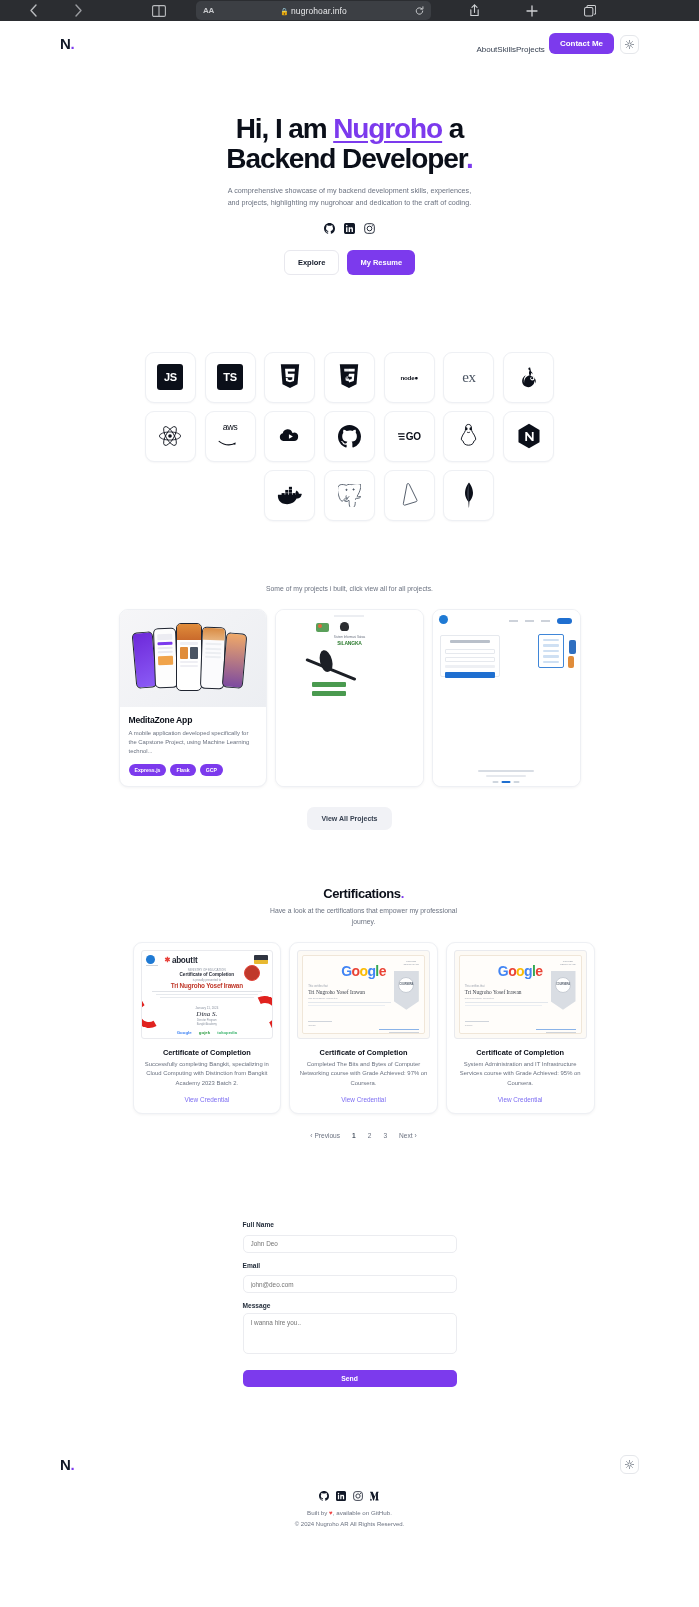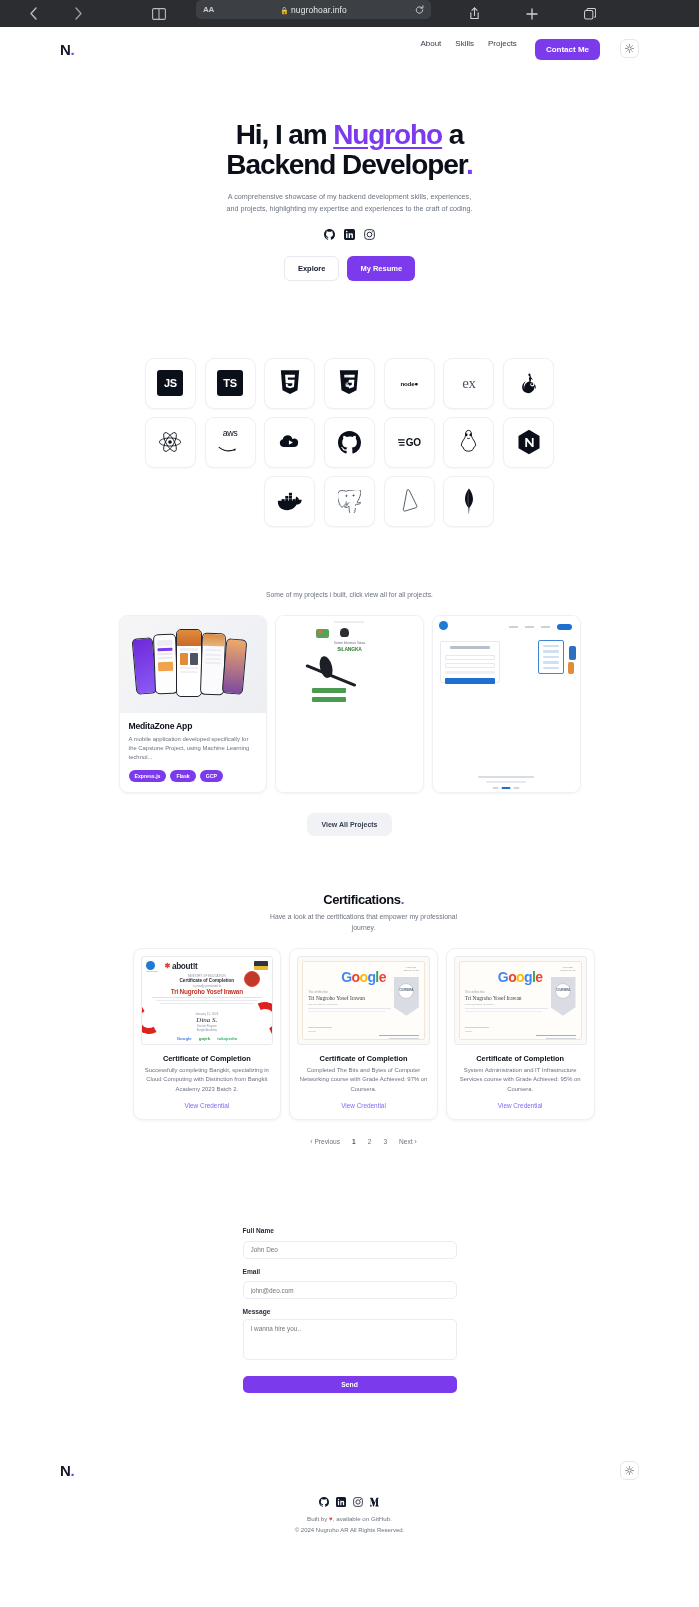--- a/index.html
+++ b/index.html
@@ -6,21 +6,21 @@
   html, body {
     width: 699px; height: 1607px;
     font-family: "Liberation Sans", sans-serif;
     background: #ffffff;
     overflow: hidden;
   }
   .page { width: 699px; height: 1607px; position: relative; background:#fff; }
 
   
   .browser-bar {
-    height: 27px; background: #2b2d31; display: flex; 
+    height: 21px; background: #2b2d31; display: flex; align-items: center;
     padding: 0 14px; gap: 0;
   }
   .bb-icon { color: #b9bbbe; display:flex; align-items:center; justify-content:center; }
   .nav-back { width: 38px; }
   .nav-fwd  { width: 52px; }
   .nav-book { width: 58px; margin-left: 26px;}
   .urlbar {
     flex: 0 0 235px; height: 19px; background: #3c3f44; border-radius: 5px;
     display: flex; align-items: center; padding: 0 7px; margin-left: 8px;
     position: relative;
@@ -35,21 +35,21 @@
   .bb-right { display:flex; align-items:center; margin-left: 14px; gap: 0;}
   .bb-right > div { width: 58px; display:flex; justify-content:center; }
 
   
   .site-header {
     height: 45px; display:flex; align-items:center;
     padding: 0 60px; background:#fff;
   }
   .logo { font-size: 15px; font-weight: 800; color:#111827; letter-spacing:-0.3px;}
   .logo .dot { color:#7c3aed; }
-  .nav { margin-left:auto; display:flex; align-items:flex-start; gap:14px; }
+  .nav { margin-left:auto; display:flex; align-items:flex-end; }
   .nav a {
     font-size: 8px; color:#374151; text-decoration:none; font-weight:500;
   }
   .btn-contact {
     background:#7c3aed; color:#fff; font-size:8px; font-weight:700;
     padding: 6px 11px; border-radius:6px; border:none; cursor:pointer;
     margin-left: 4px;
   }
   .theme-toggle {
     width:19px; height:19px; border:1px solid #e5e7eb; border-radius:6px;
@@ -293,21 +293,21 @@
           </svg>
       </div>
     </nav>
   </div>
 
   <section class="hero">
     <h1>
       <span>Hi, I am </span><span class="hl">Nugroho</span><span> a</span><br>
       <span>Backend Developer</span><span class="dot">.</span>
     </h1>
-    <p class="sub">A comprehensive showcase of my backend development skills, experiences, and projects, highlighting my expertise and experiences to the craft of coding.</p>
+    <p class="sub">A comprehensive showcase of my backend development skills, experiences, and projects, highlighting my nugrohoar and dedication to the craft of coding.</p>
 
     <div class="social-row">
       <a href="#" class="ic">
         <svg width="11" height="11" viewBox="0 0 16 16" fill="#111827">
             <path d="M8 0C3.58 0 0 3.58 0 8c0 3.54 2.29 6.53 5.47 7.59.4.07.55-.17.55-.38 0-.19-.01-.82-.01-1.49-2.01.37-2.53-.49-2.69-.94-.09-.23-.48-.94-.82-1.13-.28-.15-.68-.52-.01-.53.63-.01 1.08.58 1.23.82.72 1.21 1.87.87 2.33.66.07-.52.28-.87.51-1.07-1.78-.2-3.64-.89-3.64-3.95 0-.87.31-1.59.82-2.15-.08-.2-.36-1.02.08-2.12 0 0 .67-.21 2.2.82a7.4 7.4 0 0 1 2-.27c.68 0 1.36.09 2 .27 1.53-1.04 2.2-.82 2.2-.82.44 1.1.16 1.92.08 2.12.51.56.82 1.27.82 2.15 0 3.07-1.87 3.75-3.65 3.95.29.25.54.73.54 1.48 0 1.07-.01 1.93-.01 2.2 0 .21.15.46.55.38A8.01 8.01 0 0 0 16 8c0-4.42-3.58-8-8-8z"></path>
           </svg>
       </a>
       <a href="#" class="ic">
         <svg width="11" height="11" viewBox="0 0 16 16" fill="#111827">
             <path d="M13.6 0H2.4A2.4 2.4 0 0 0 0 2.4v11.2A2.4 2.4 0 0 0 2.4 16h11.2a2.4 2.4 0 0 0 2.4-2.4V2.4A2.4 2.4 0 0 0 13.6 0zM5 13H3V6h2v7zM4 5a1.2 1.2 0 1 1 0-2.4A1.2 1.2 0 0 1 4 5zm9 8h-2V9.4c0-.9-.4-1.4-1.1-1.4-.8 0-1.2.5-1.2 1.4V13H6.8V6H9v.9c.3-.5 1-.9 1.9-.9C12.3 6 13 6.9 13 8.6V13z"></path>

